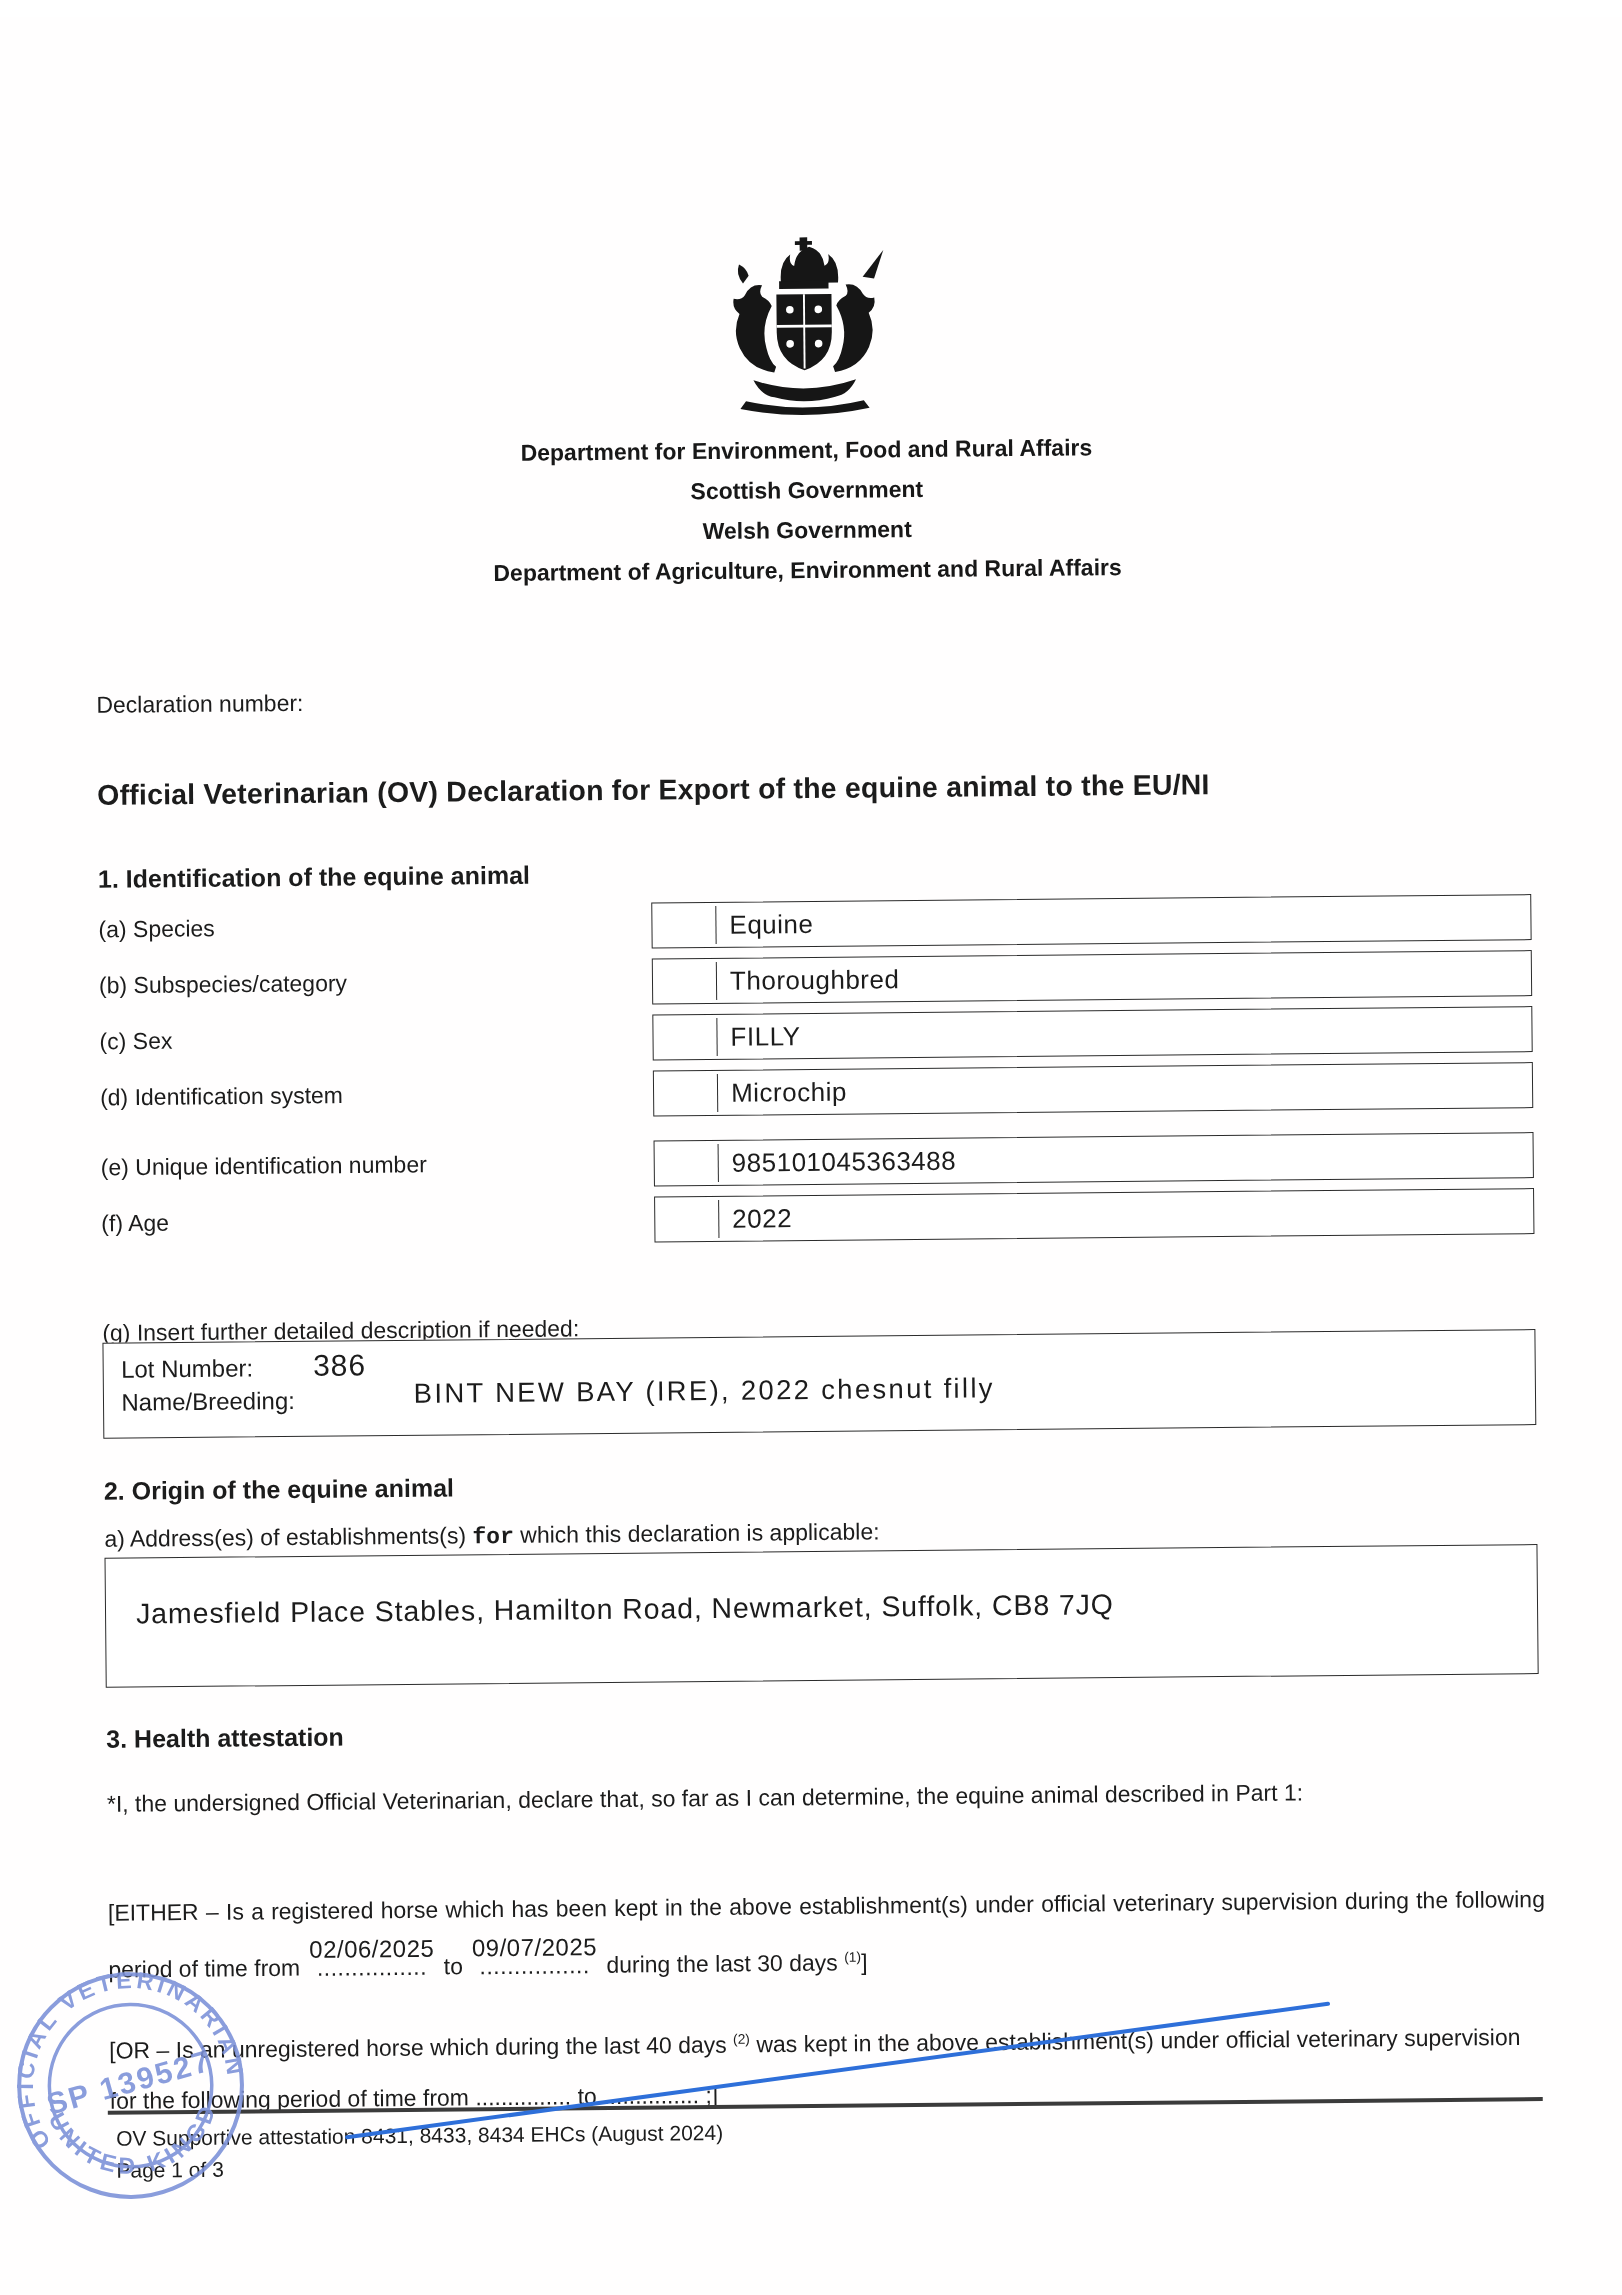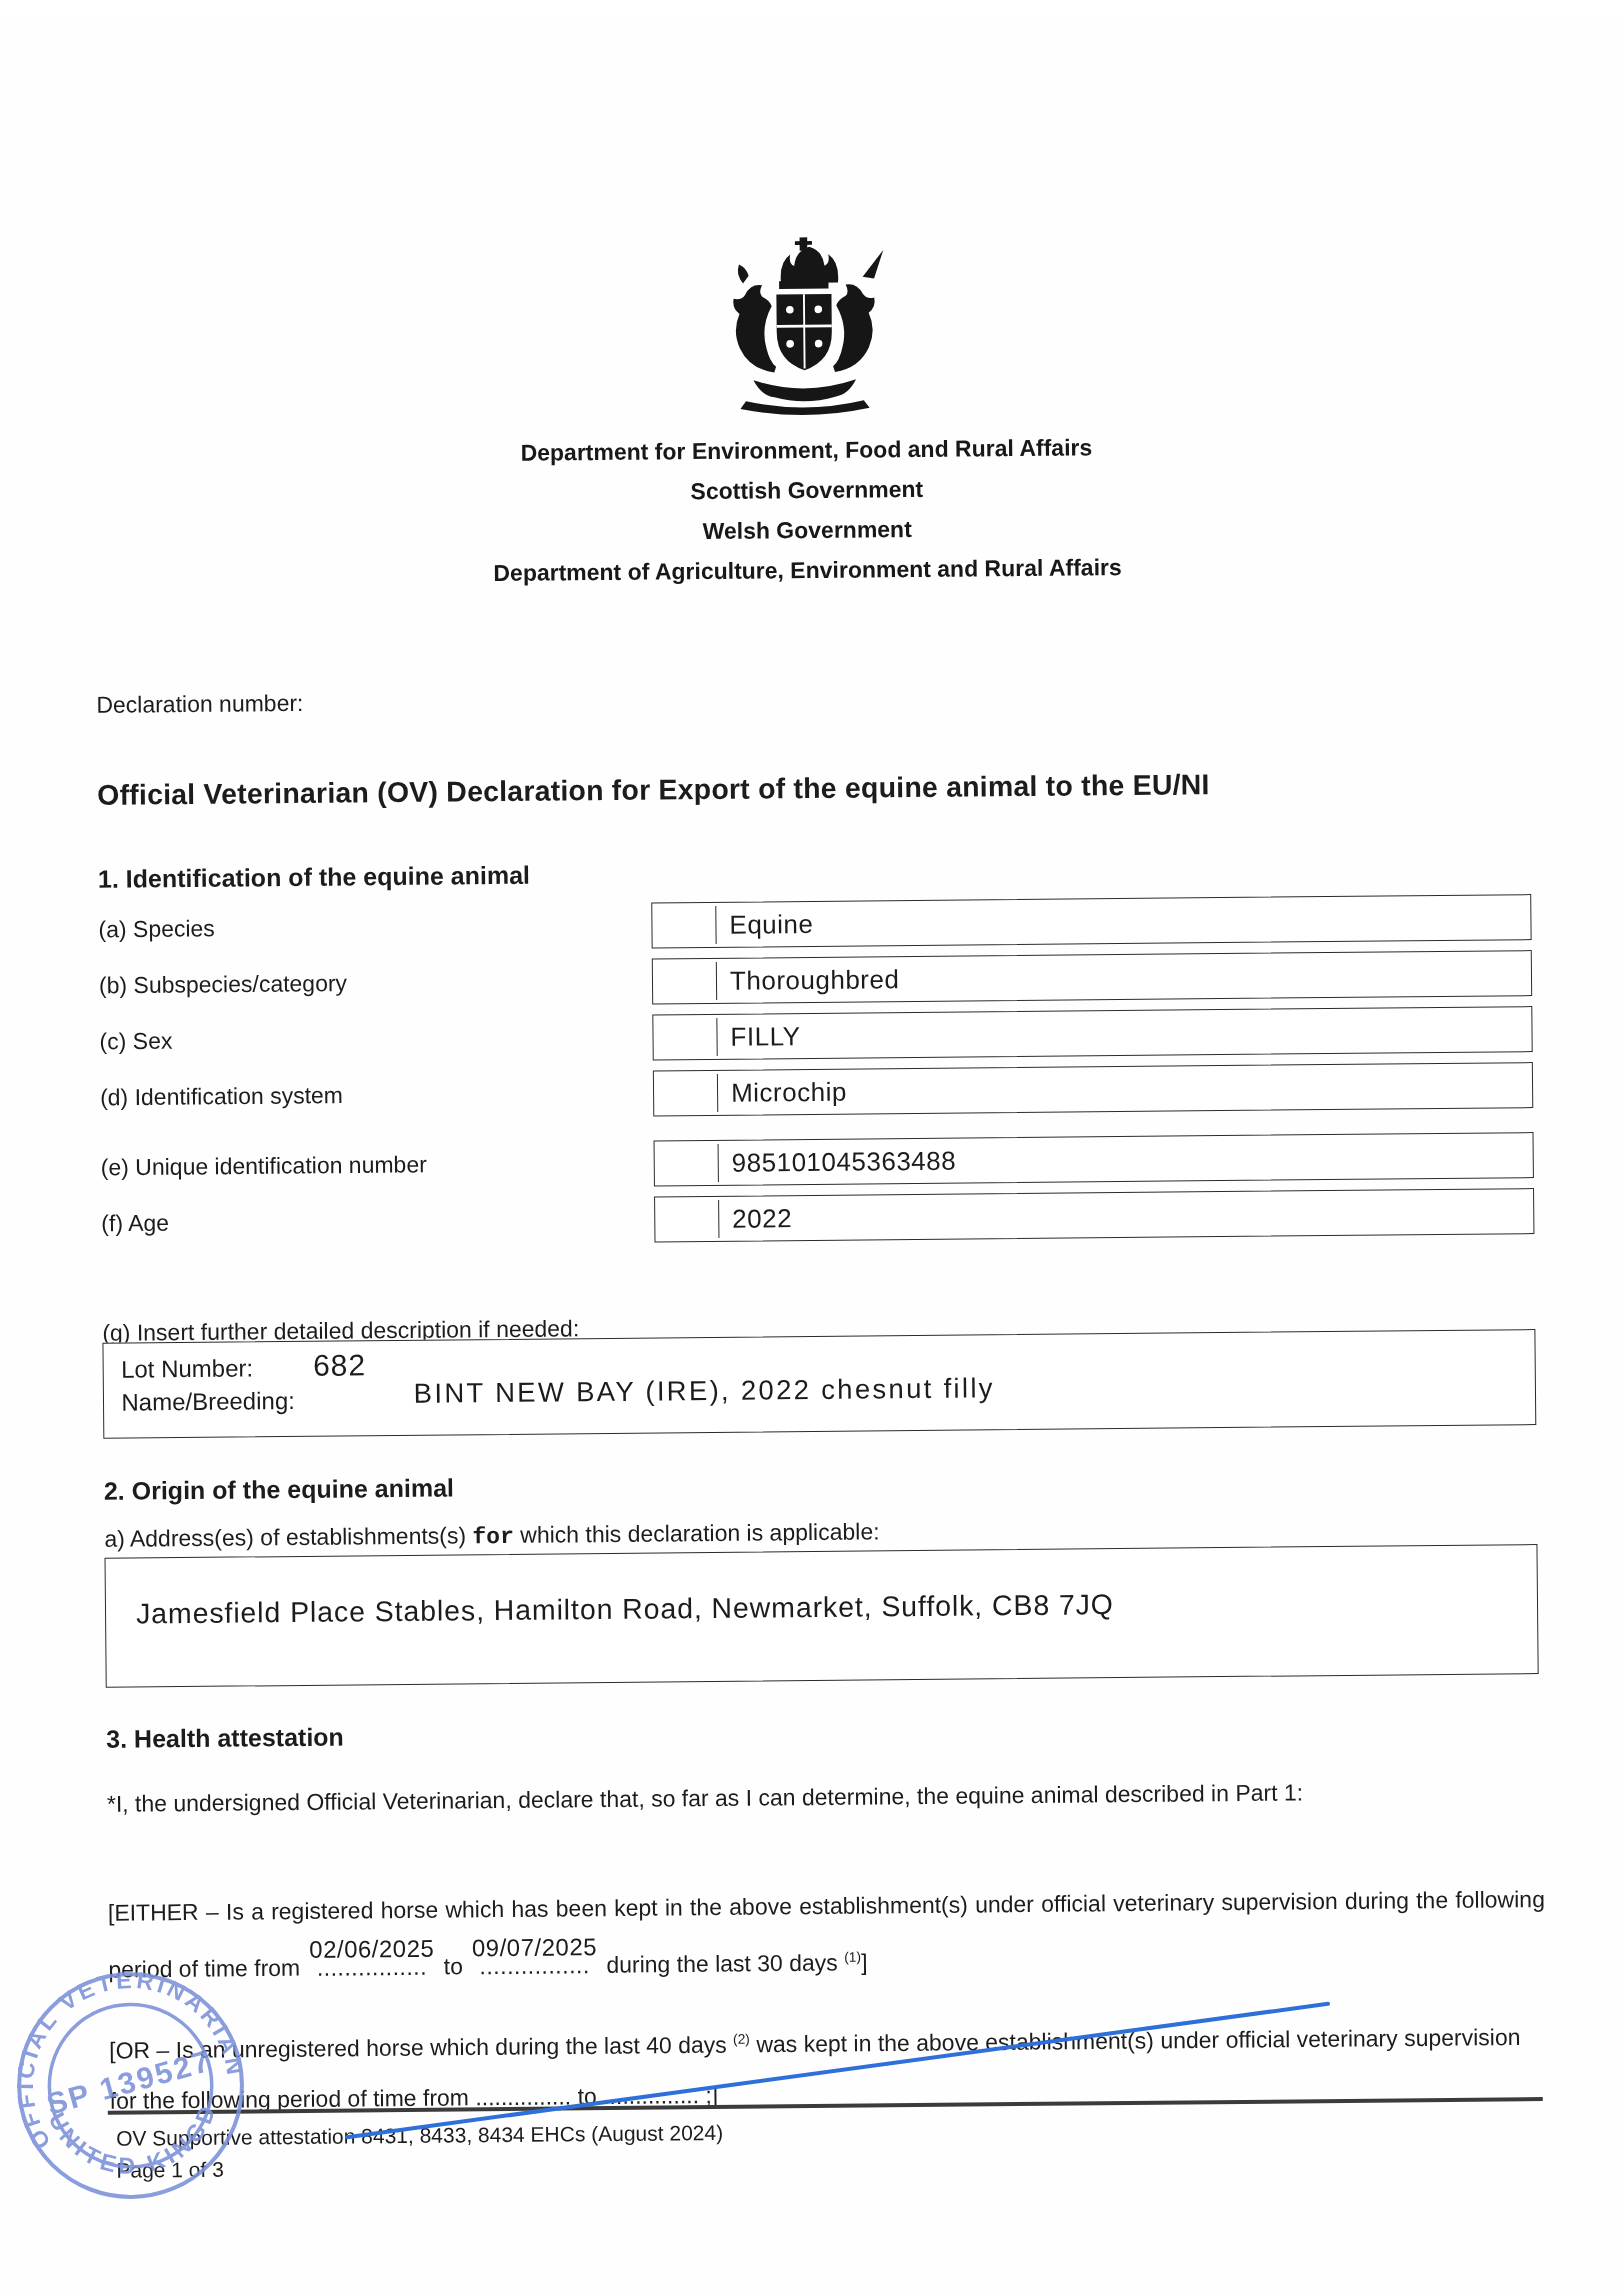--- a/index.html
+++ b/index.html
@@ -149,21 +149,21 @@
         <div class="fval">2022</div>
       </div>
     </div>
   </div>
 
   <div class="abs gline">(g) Insert further detailed description if needed:</div>
 
   <div class="abs bigbox">
     <div class="lotrow">
       <span class="lbl">Lot Number:</span>
-      <span class="val">682</span>
+      <span class="val">386</span>
     </div>
     <div class="namerow">
       <span class="lbl">Name/Breeding:</span>
       <span class="val">BINT NEW BAY (IRE), 2022 chesnut filly</span>
     </div>
   </div>
 
   <div class="abs sec-head sec2">2. Origin of the equine animal</div>
 
   <div class="abs addrline">

